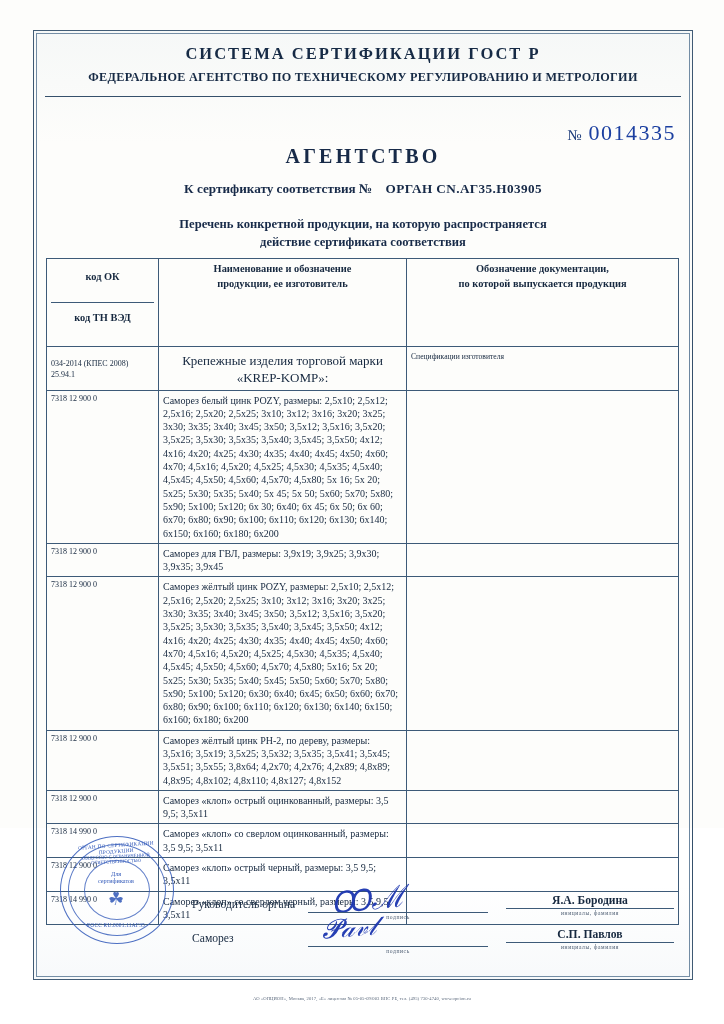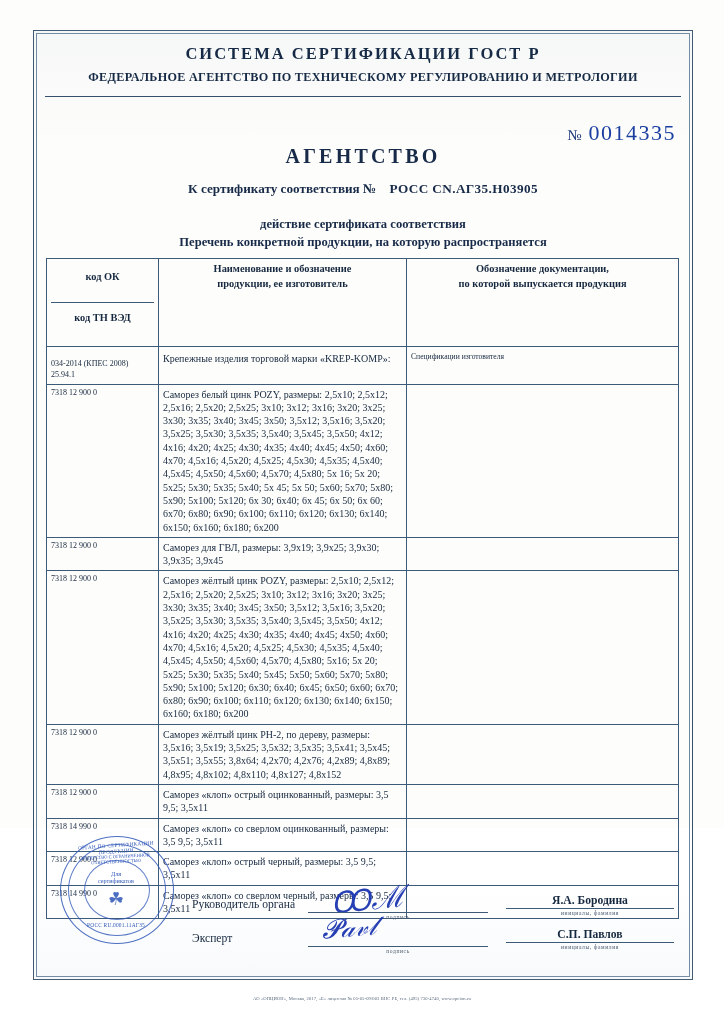--- a/index.html
+++ b/index.html
@@ -392,26 +392,26 @@
 
   <div class="doc-number-row">
     <span class="doc-number-label">№</span>
     <span class="doc-number-value">0014335</span>
   </div>
 
   <div class="pril-title">АГЕНТСТВО</div>
 
   <div class="cert-line">
     <span>К сертификату соответствия №</span>
-    <span class="cert-code">РОСС CN.АГ35.Н03905</span>
+    <span class="cert-code">ОРГАН CN.АГ35.Н03905</span>
   </div>
 
   <div class="purpose">
+    <div>Перечень конкретной продукции,  на которую распространяется</div>
     <div>действие сертификата соответствия</div>
-    <div>Перечень конкретной продукции,  на которую распространяется</div>
   </div>
 
   <div class="table-wrap">
     <table class="prod">
       <colgroup>
         <col class="col1">
           <col class="col2">
           <col class="col3">
       </colgroup>
       <thead>
@@ -424,21 +424,21 @@
             <span id="h2">Наименование и обозначение<br>продукции, ее изготовитель</span>
           </th>
           <th class="head">
             <span id="h3">Обозначение документации,<br>по которой выпускается продукция</span>
           </th>
         </tr>
       </thead>
       <tbody id="tbody">
           <tr>
             <td class="code-cell top">034-2014 (КПЕС 2008)<br>25.94.1</td>
-            <td class="body-cell" style="font-size: 10px; padding-top: 5px;">Крепежные изделия торговой марки «KREP-KOMP»:</td>
+            <td class="body-cell" style="font-size: 13px; padding-top: 5px; text-align: center;">Крепежные изделия торговой марки «KREP-KOMP»:</td>
             <td class="doc-cell" style="padding-top: 5px;">Спецификации изготовителя</td>
           </tr>
           <tr>
             <td class="code-cell">7318 12 900 0</td>
             <td class="body-cell">Саморез белый цинк POZY, размеры: 2,5x10; 2,5x12; 2,5x16; 2,5x20; 2,5x25; 3x10; 3x12; 3x16; 3x20; 3x25; 3x30; 3x35; 3x40; 3x45; 3x50; 3,5x12; 3,5x16; 3,5x20; 3,5x25; 3,5x30; 3,5x35; 3,5x40; 3,5x45; 3,5x50; 4x12; 4x16; 4x20; 4x25; 4x30; 4x35; 4x40; 4x45; 4x50; 4x60; 4x70; 4,5x16; 4,5x20; 4,5x25; 4,5x30; 4,5x35; 4,5x40; 4,5x45; 4,5x50; 4,5x60; 4,5x70; 4,5x80; 5x 16; 5x 20; 5x25; 5x30; 5x35; 5x40; 5x 45; 5x 50; 5x60; 5x70; 5x80; 5x90; 5x100; 5x120; 6x 30; 6x40; 6x 45; 6x 50; 6x 60; 6x70; 6x80; 6x90; 6x100; 6x110; 6x120; 6x130; 6x140; 6x150; 6x160; 6x180; 6x200</td>
             <td class="doc-cell"></td>
           </tr>
           <tr>
             <td class="code-cell">7318 12 900 0</td>
             <td class="body-cell">Саморез для ГВЛ, размеры: 3,9x19; 3,9x25; 3,9x30; 3,9x35; 3,9x45</td>
@@ -485,21 +485,21 @@
       <div class="ring2"></div>
       <div class="ring3"></div>
       <div class="txt-top">ОРГАН ПО СЕРТИФИКАЦИИ ПРОДУКЦИИ</div>
       <div class="txt-top2">ОБЩЕСТВО С ОГРАНИЧЕННОЙ ОТВЕТСТВЕННОСТЬЮ</div>
       <div class="emblem">☘</div>
       <div class="txt-mid"><span id="stampmid">Для<br>сертификатов</span></div>
       <div class="txt-bot">РОСС RU.0001.11АГ35</div>
     </div>
 
     <div class="role-line role-ruk">Руководитель органа</div>
-    <div class="role-line role-exp">Эксперт</div>
+    <div class="role-line role-exp">Саморез</div>
 
     <div class="scribble1">Ꝏℳ</div>
     <div class="scribble2">𝓟𝒶𝓋𝓁</div>
 
     <div class="sig-slot sig1">
       <span class="cap">подпись</span>
     </div>
     <div class="sig-slot sig2">
       <span class="cap">подпись</span>
     </div>

